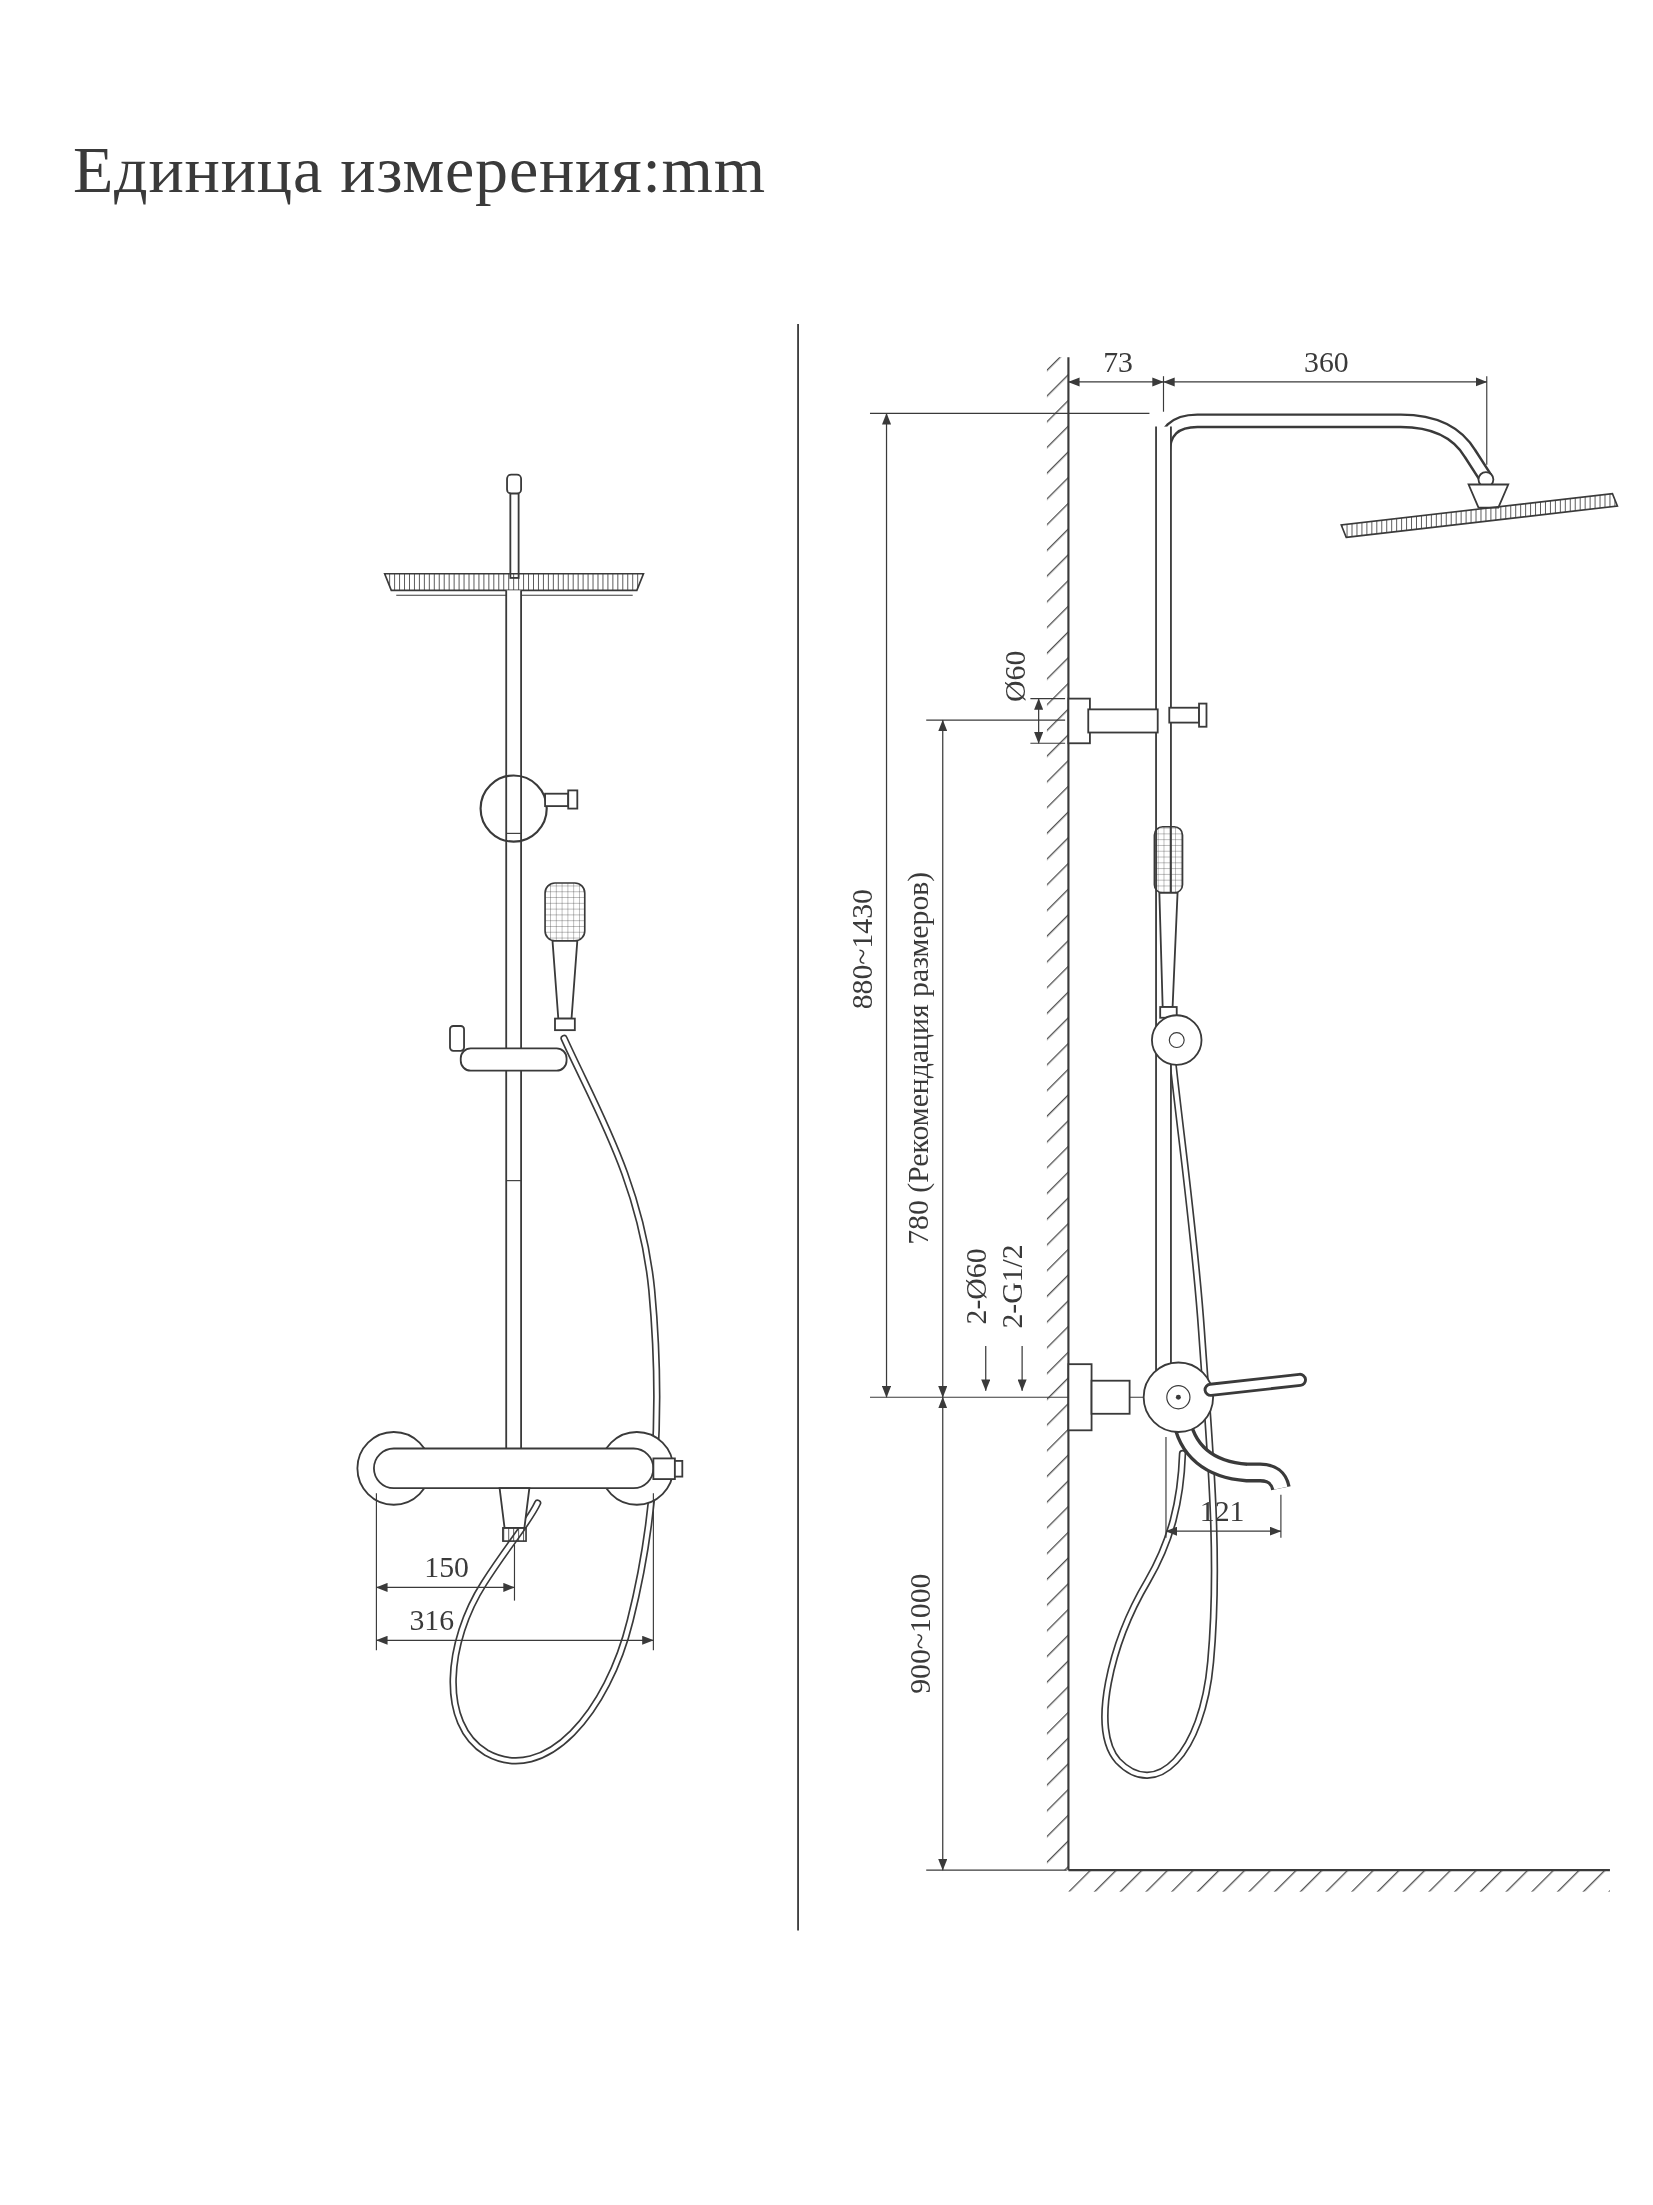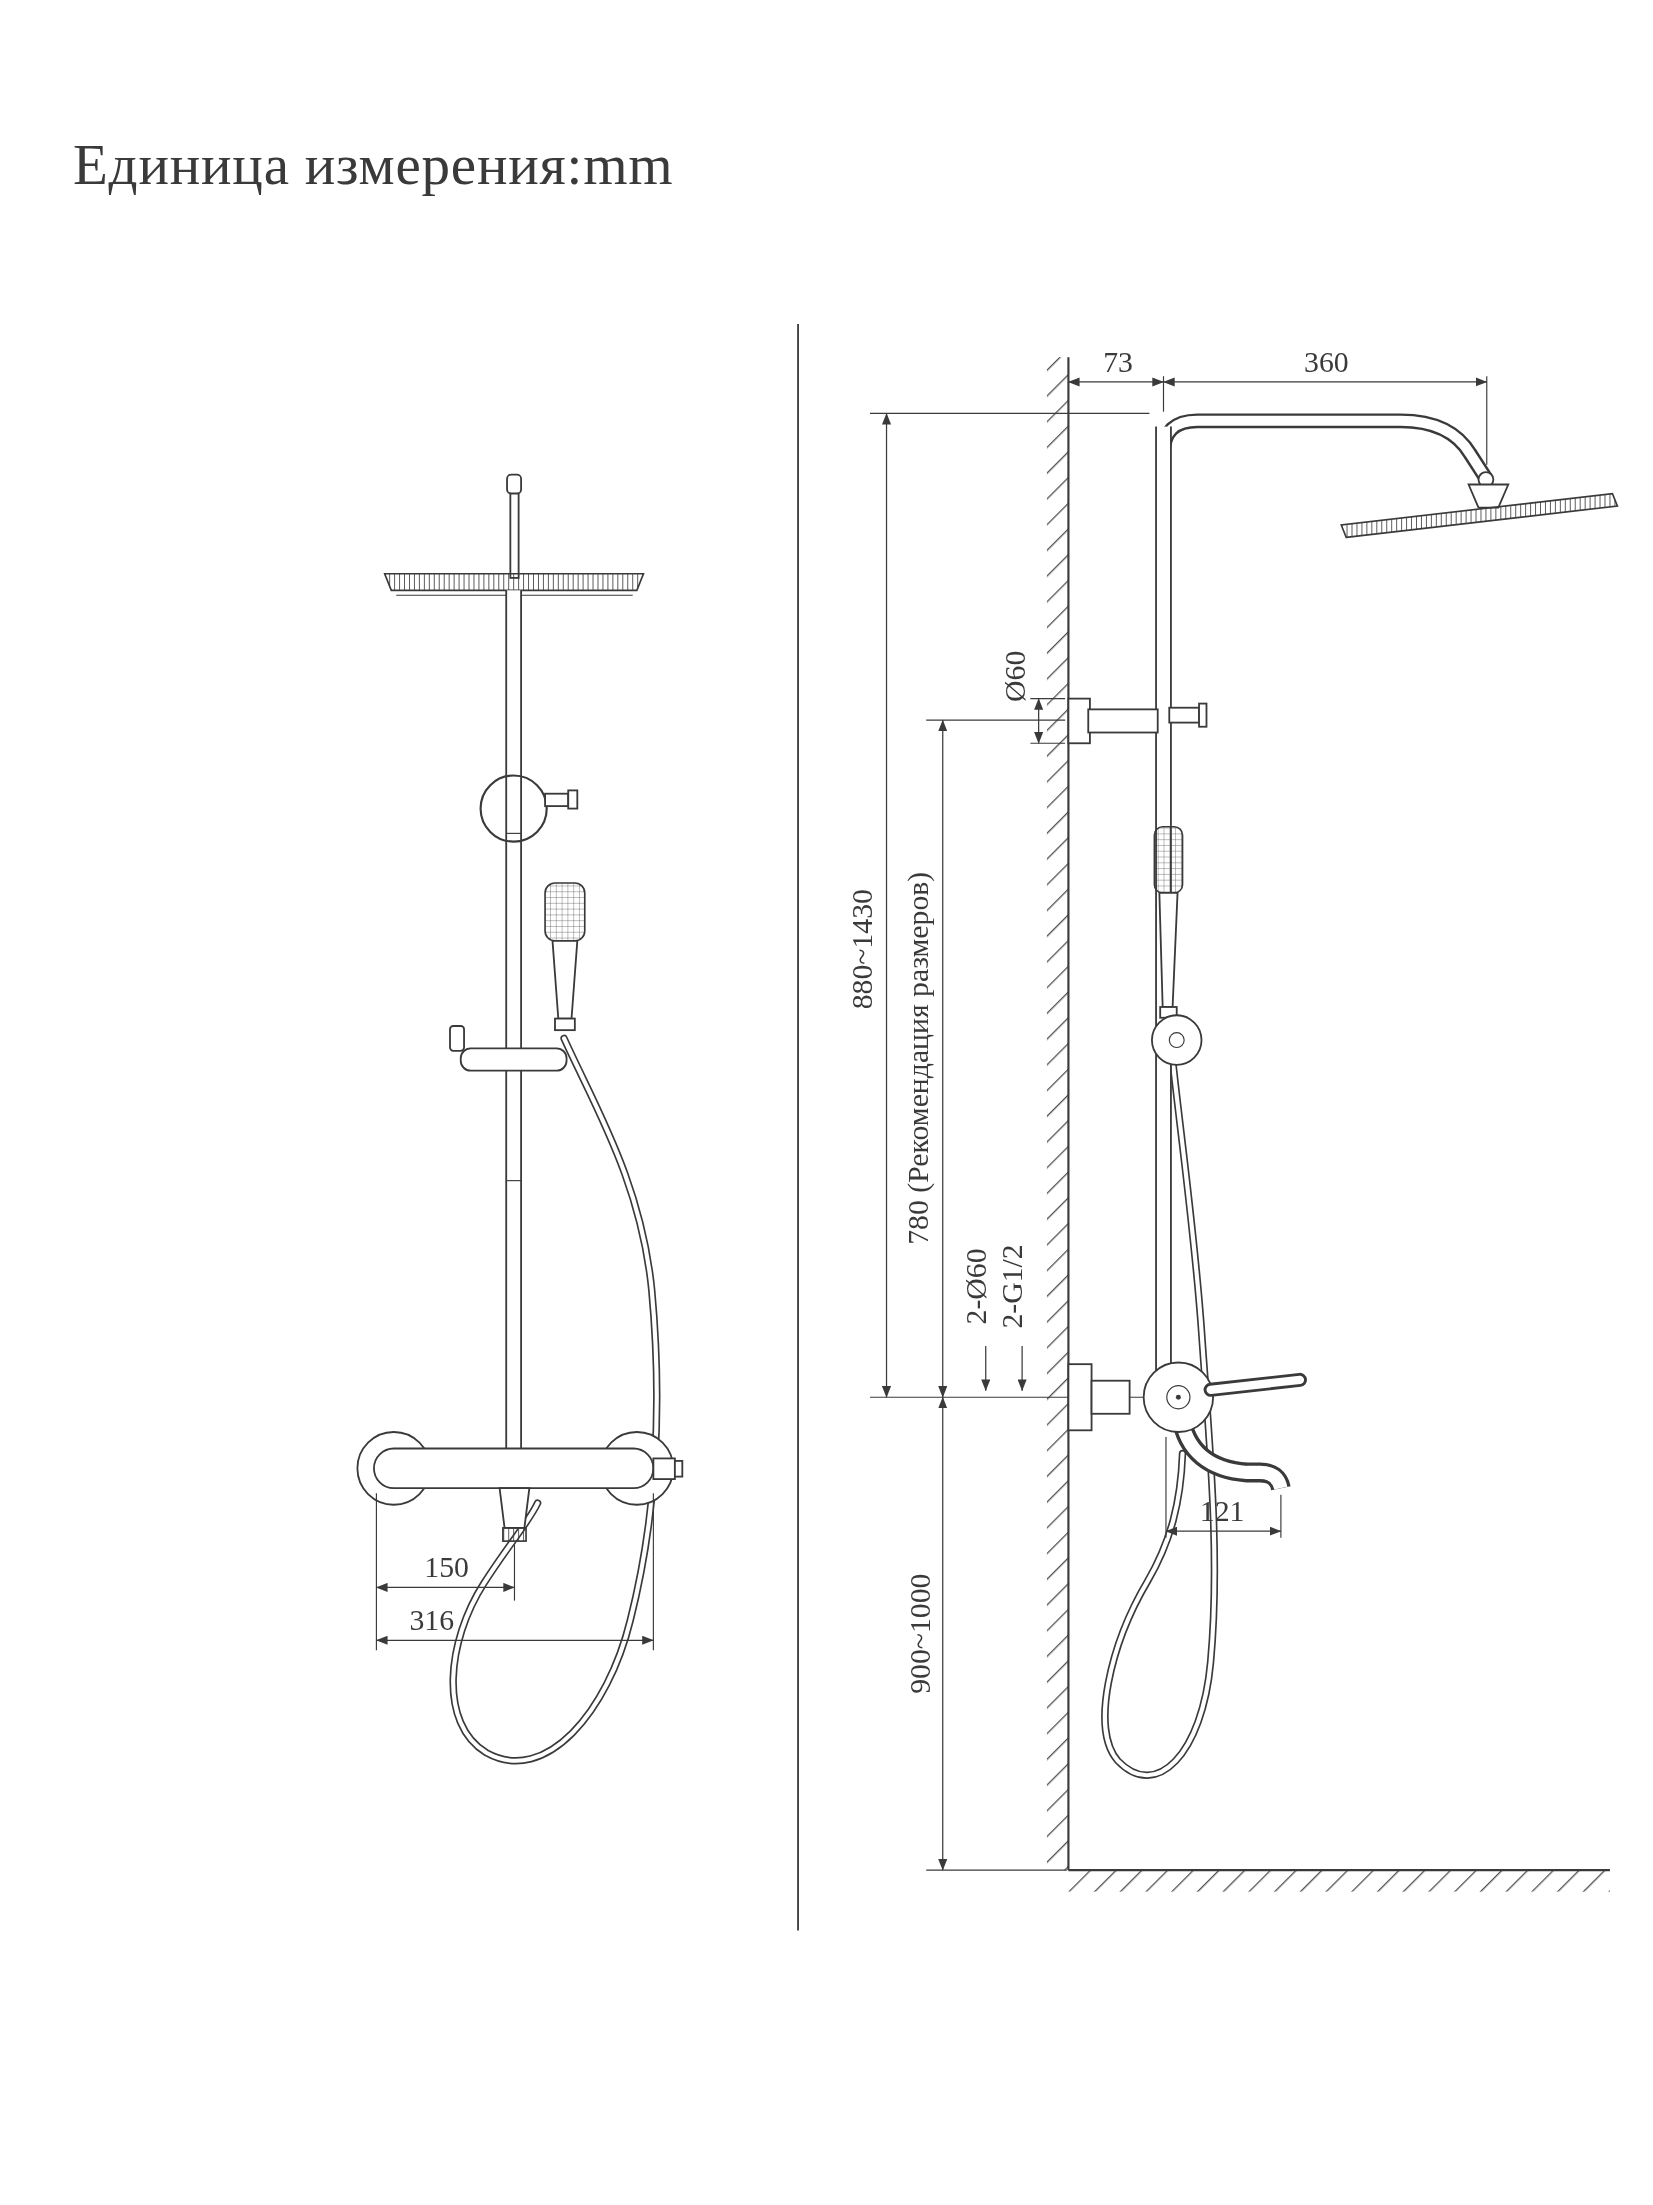--- a/index.html
+++ b/index.html
@@ -4,21 +4,21 @@
 <style>
   :root { --line:#3a3a3a; --bg:#ffffff; }
   html,body { margin:0; padding:0; background:#e8e8e8; }
   .canvas {
     position:relative; width:1654px; height:2205px;
     background:var(--bg); overflow:hidden;
     font-family:"Liberation Serif","DejaVu Serif",serif;
   }
   .title {
     position:absolute; left:73px; top:132px;
-    font-size:57px; color:var(--line); letter-spacing:0.8px;
+    font-size:66px; color:var(--line); letter-spacing:0.8px;
     white-space:nowrap;
   }
   svg { position:absolute; inset:0; }
   .ln   { stroke:var(--line); stroke-width:2.2; fill:none; }
   .ln25 { stroke:var(--line); stroke-width:2.6; fill:none; }
   .wf   { stroke:var(--line); stroke-width:2.2; fill:#ffffff; }
   .hf   { stroke:var(--line); stroke-width:2;   }
   .ext  { stroke:var(--line); stroke-width:1.4; fill:none; }
   .diml { stroke:var(--line); stroke-width:1.5; fill:none; }
   .tubeO{ stroke:var(--line); fill:none; stroke-linecap:round; stroke-linejoin:round; }

